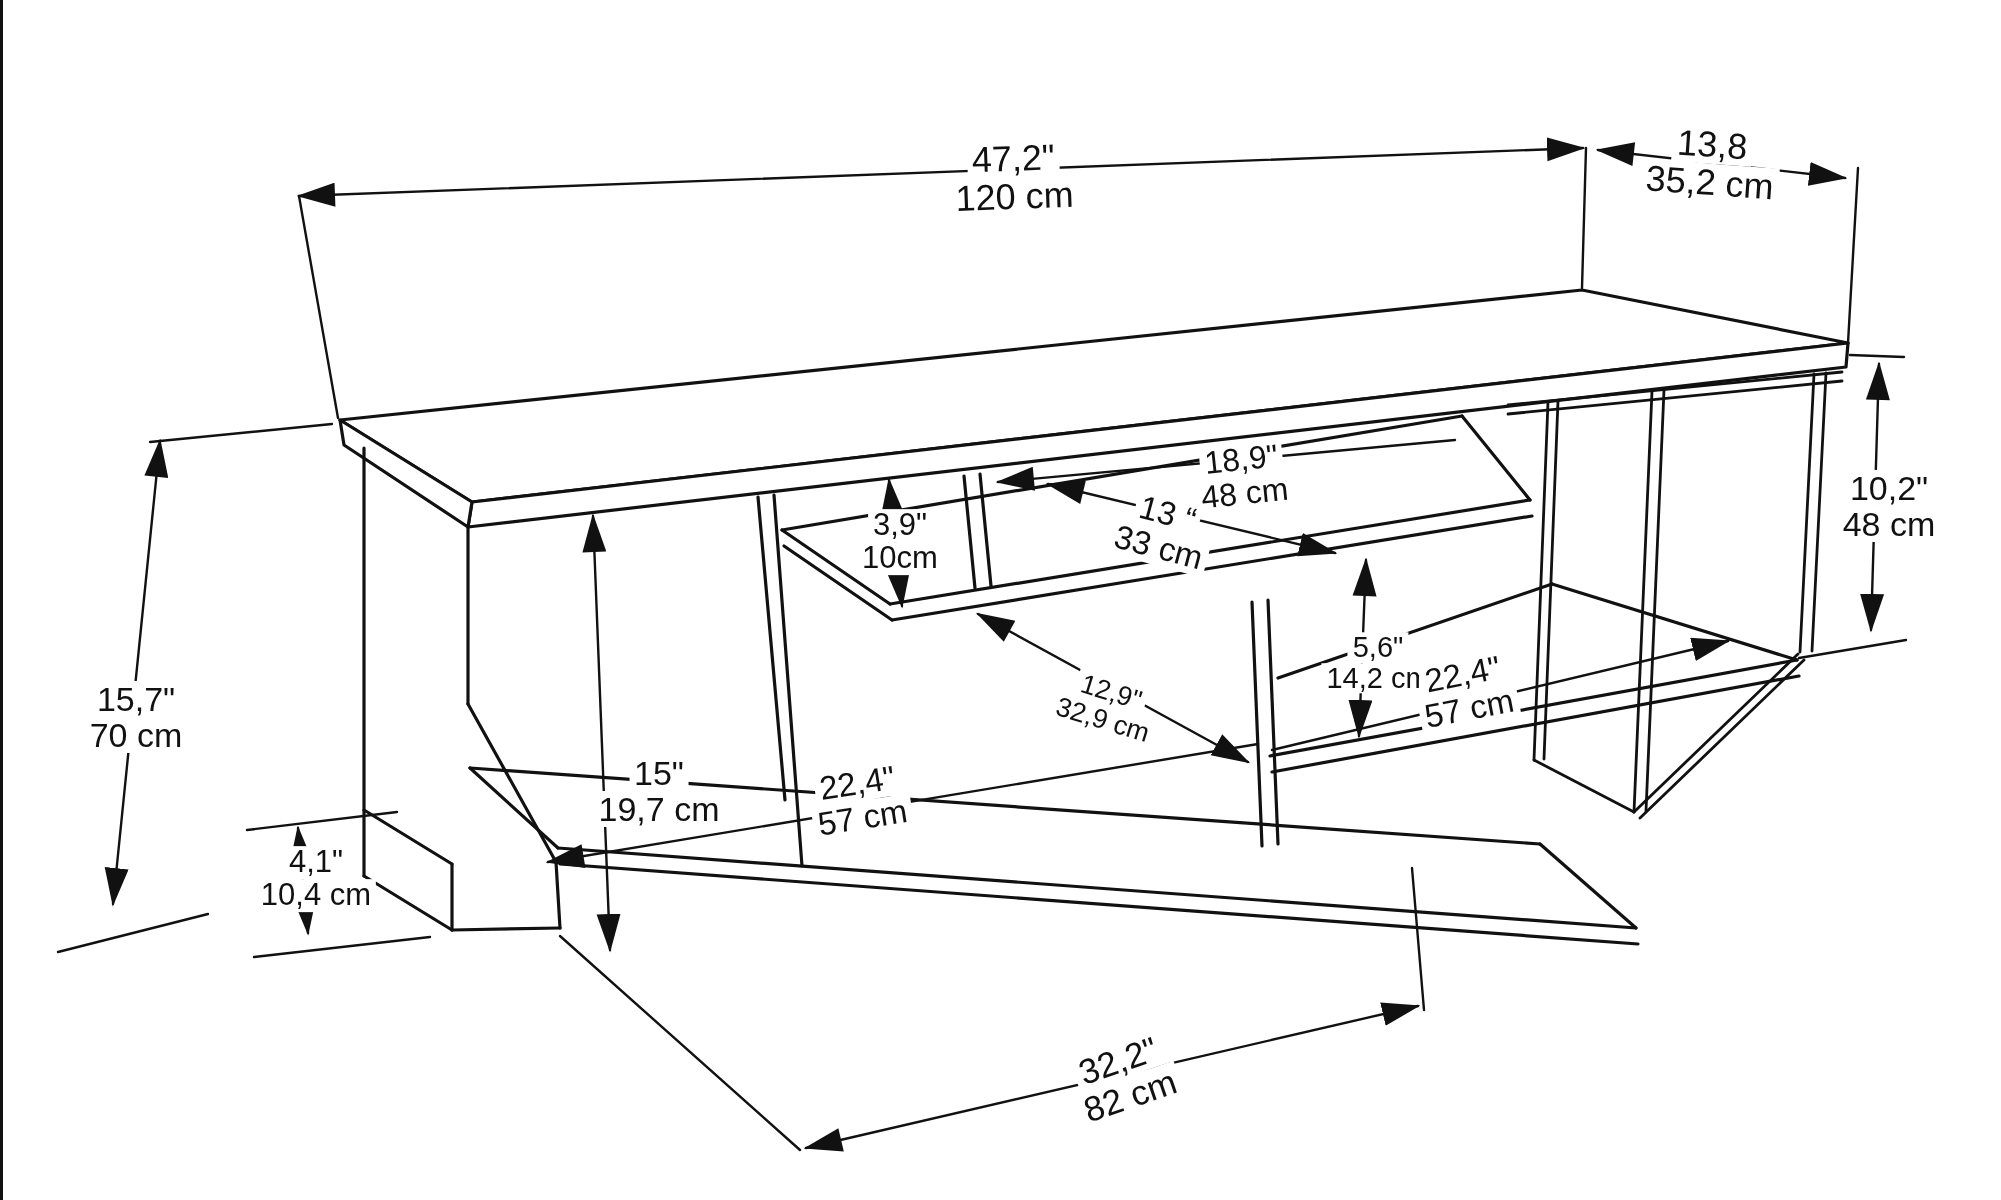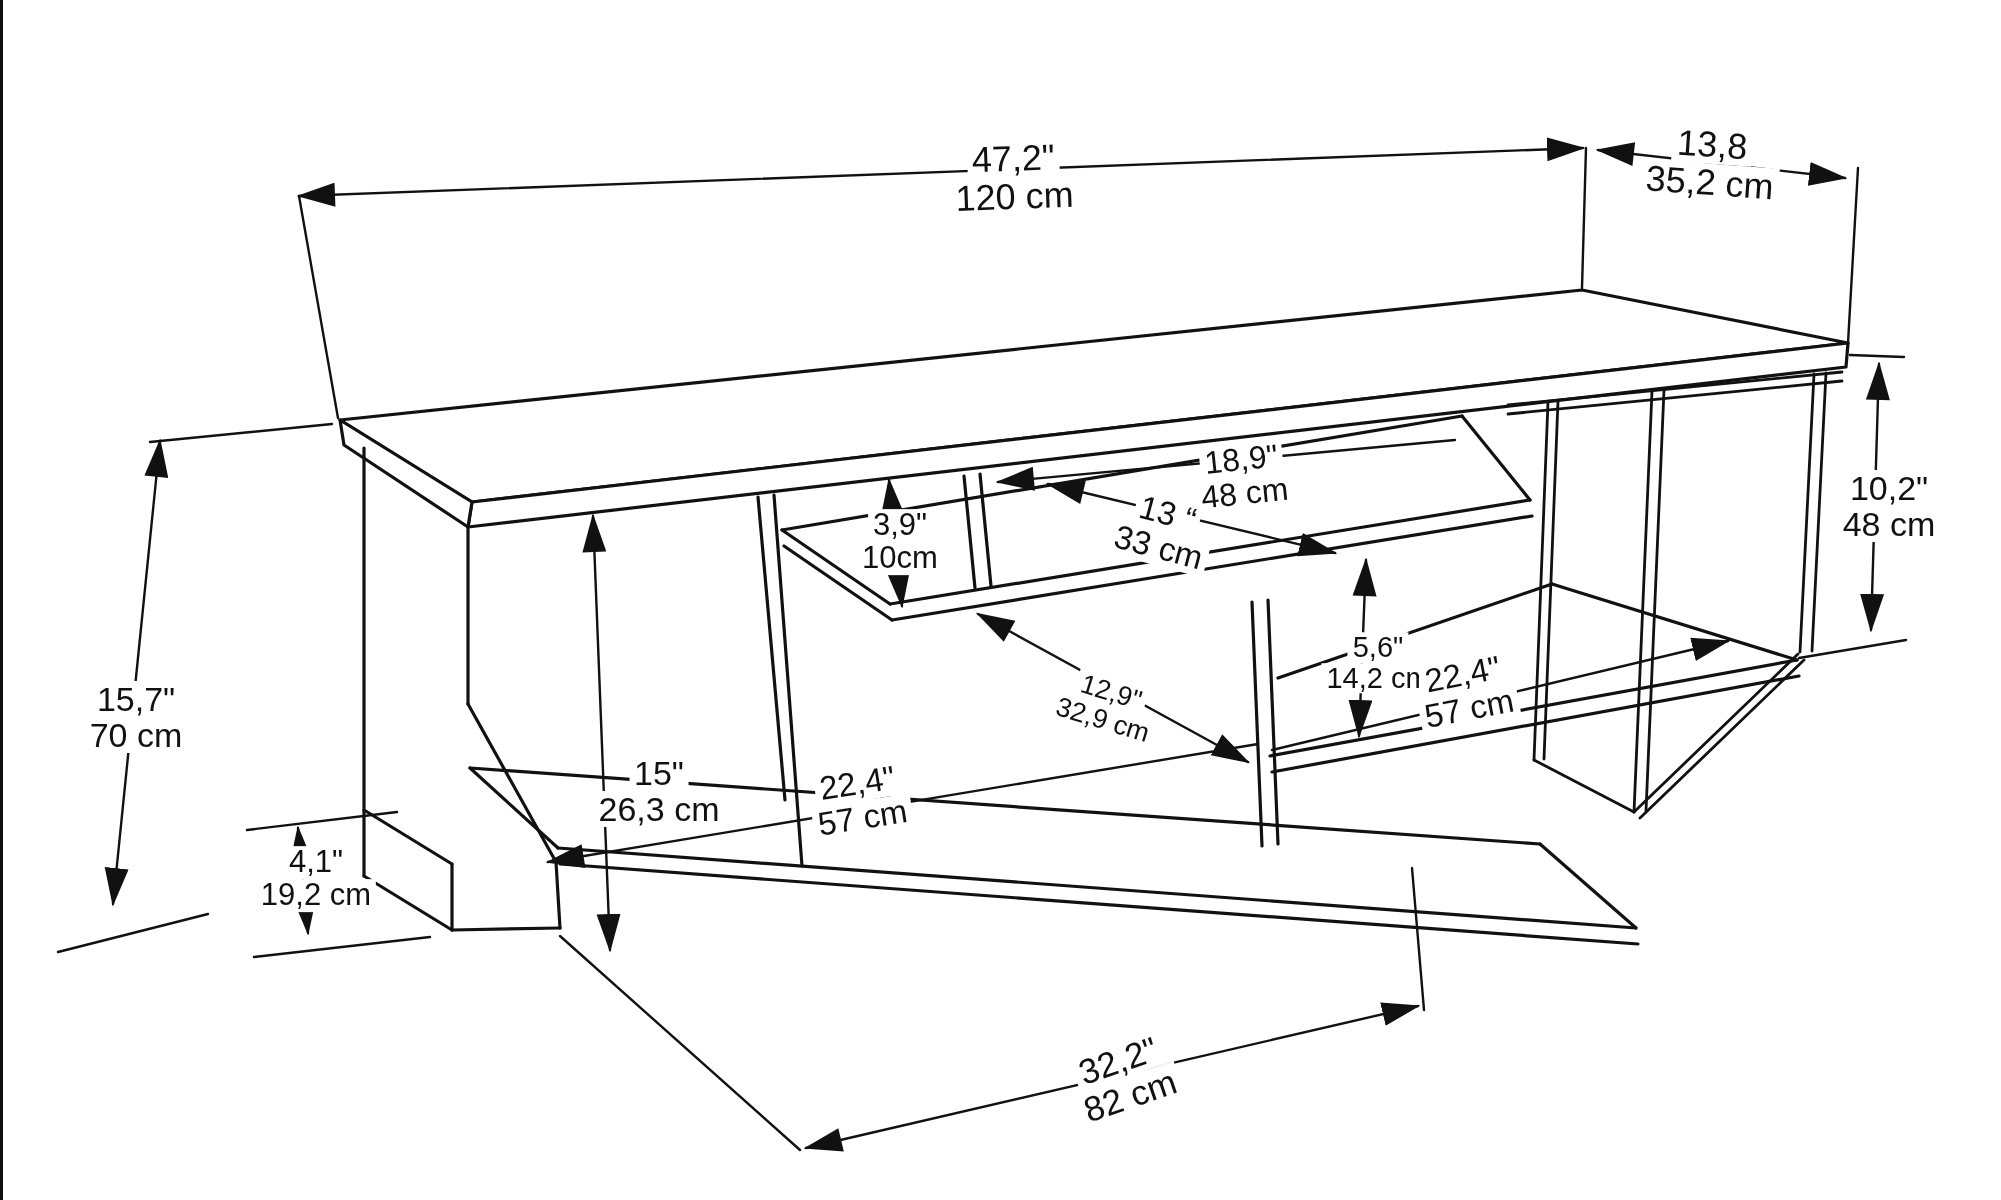--- a/index.html
+++ b/index.html
@@ -205,25 +205,25 @@
     <span>57 cm</span>
   </div>
 
   <div class="dim" style="left:860px;top:801px;transform:translate(-50%,-50%) rotate(-9deg);font-size:33px">
     <span>22,4"</span>
     <span>57 cm</span>
   </div>
 
   <div class="dim" style="left:659px;top:791px;transform:translate(-50%,-50%);font-size:34px">
     <span>15"</span>
-    <span>26,3 cm</span>
+    <span>19,7 cm</span>
   </div>
 
   <div class="dim" style="left:316px;top:879px;transform:translate(-50%,-50%);font-size:31px">
     <span>4,1"</span>
-    <span>19,2 cm</span>
+    <span>10,4 cm</span>
   </div>
 
   <div class="dim" style="left:1124px;top:1078px;transform:translate(-50%,-50%) rotate(-19deg);font-size:35px">
     <span>32,2"</span>
     <span>82 cm</span>
   </div>
 </div>
 
 </body></html>

